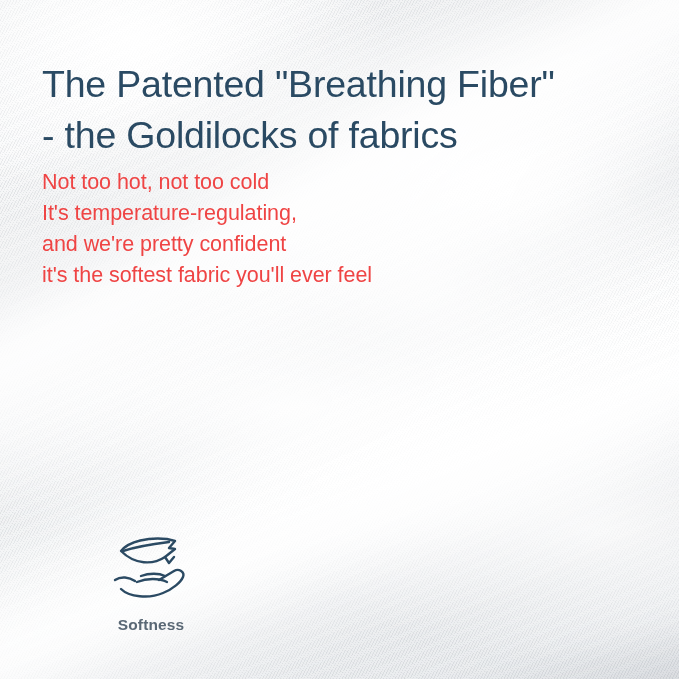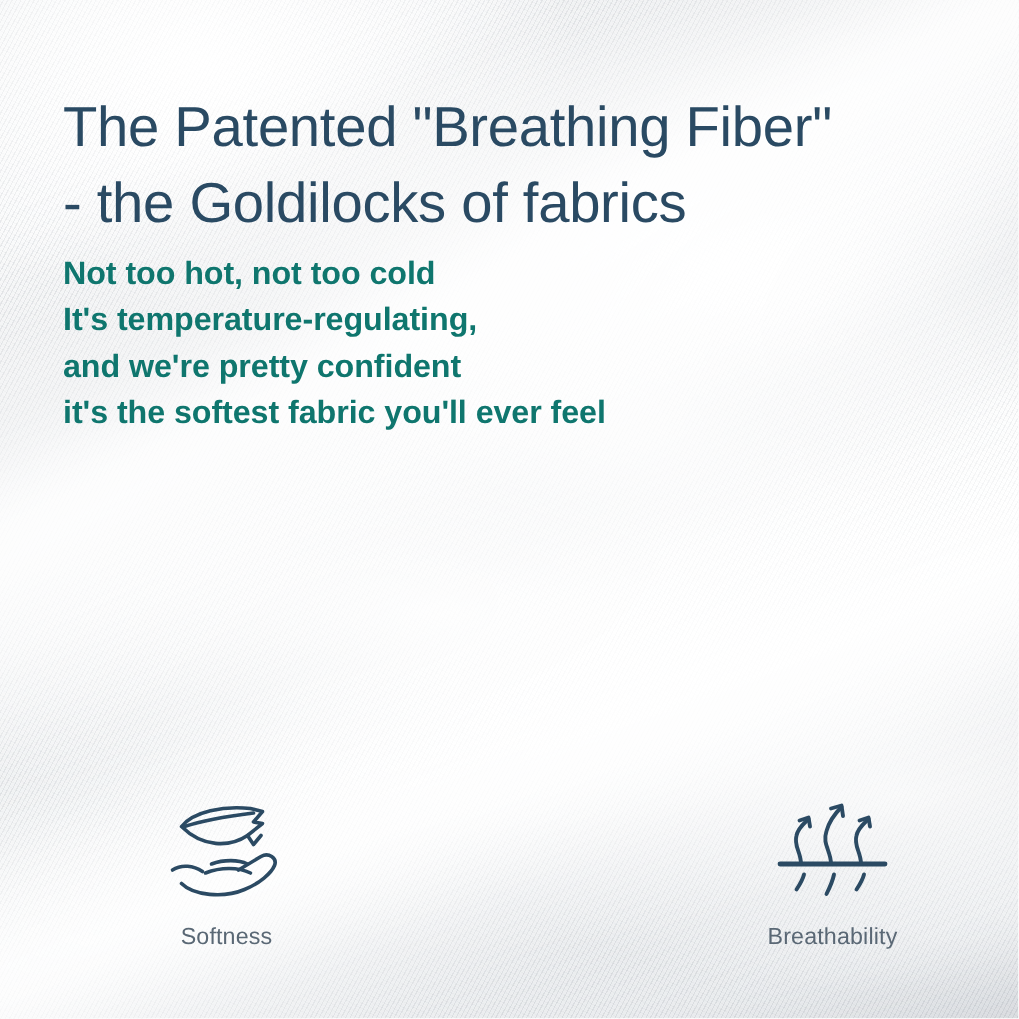--- a/index.html
+++ b/index.html
@@ -129,24 +129,24 @@
     font-weight: 400;
     letter-spacing: -0.2px;
     white-space: pre-line;
   }
 
   .body-copy {
     position: absolute;
     left: 42px;
     top: 145px;
     width: 520px;
-    color: #0f766e;
+    color: #ef4444;
     font-size: 21.5px;
     line-height: 31px;
-    font-weight: 700;
+    font-weight: 400;
     letter-spacing: -0.05px;
     white-space: pre-line;
   }
 
   
 
   .features {
     position: absolute;
     left: 58px;
     top: 528px;
@@ -173,21 +173,21 @@
   .feature-icon svg {
     display: block;
     overflow: visible;
   }
 
   .feature-label {
     margin-top: 10px;
     color: #5a6875;
     font-size: 15.5px;
     line-height: 18px;
-    font-weight: 400;
+    font-weight: 700;
     letter-spacing: 0.1px;
   }
 </style>
 </head>
 <body>
 
 <div id="stage">
 
   <div class="bg-base"></div>
   <div class="bg-folds"></div>
@@ -224,39 +224,17 @@
             <path d="M12 54 C20 62 40 64 54 58 C64 54 72 47 74 42 C76 37 70 33 65 36 L50 45"></path>
 
             <path d="M32 41 C40 38 50 38 56 41"></path>
 
             <path d="M28 47 C38 43 50 43 58 47"></path>
           </svg>
         </div>
         <div class="feature-label">Softness</div>
       </div>
 
-      <div class="feature">
-        <div class="feature-icon">
-          <svg width="78" height="70" viewBox="0 0 78 70" fill="none" stroke="#2b4a63" stroke-width="2.6" stroke-linecap="round" stroke-linejoin="round">
-
-            <path d="M4 44 L74 44" stroke-width="3.2"></path>
-
-            <path d="M18 44 C18 36 13 32 15 25 C16 20 20 17 23 14"></path>
-            <path d="M17 15 L23 13 L24 19"></path>
-
-            <path d="M38 44 C38 35 32 31 35 22 C37 15 41 10 45 6"></path>
-            <path d="M38 7 L45 5 L46 12"></path>
-
-            <path d="M58 44 C58 36 53 32 55 25 C56 20 60 17 63 14"></path>
-            <path d="M57 15 L63 13 L64 19"></path>
-
-            <path d="M20 51 C19 55 17 58 15 61"></path>
-            <path d="M40 51 C39 56 37 60 35 64"></path>
-            <path d="M60 51 C59 55 57 58 55 61"></path>
-          </svg>
-        </div>
-        <div class="feature-label">Breathability</div>
-      </div>
 
 
     </div>
   </div>
 </div>
 
 </body></html>

